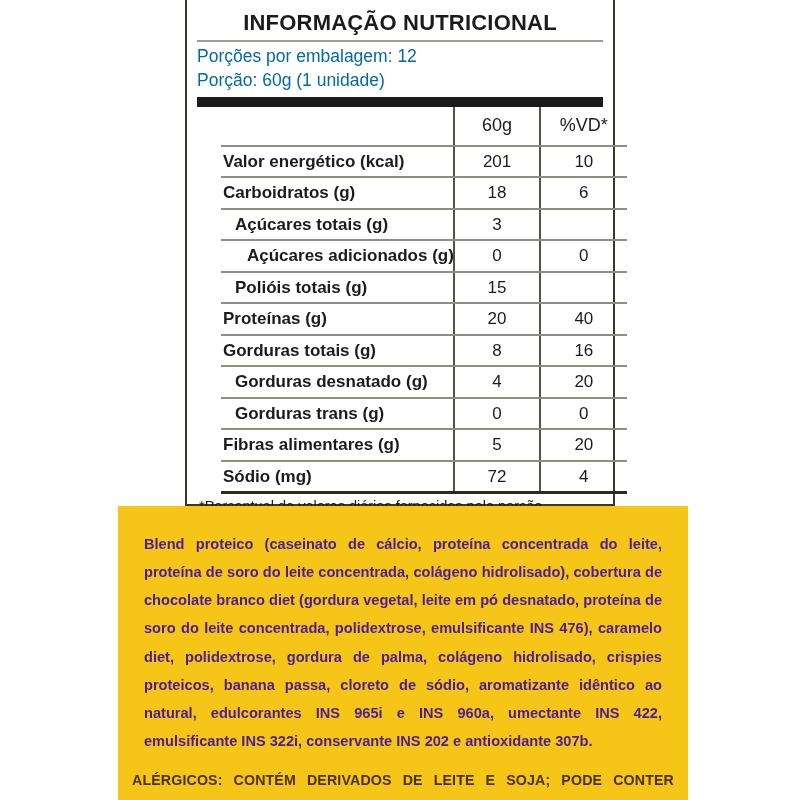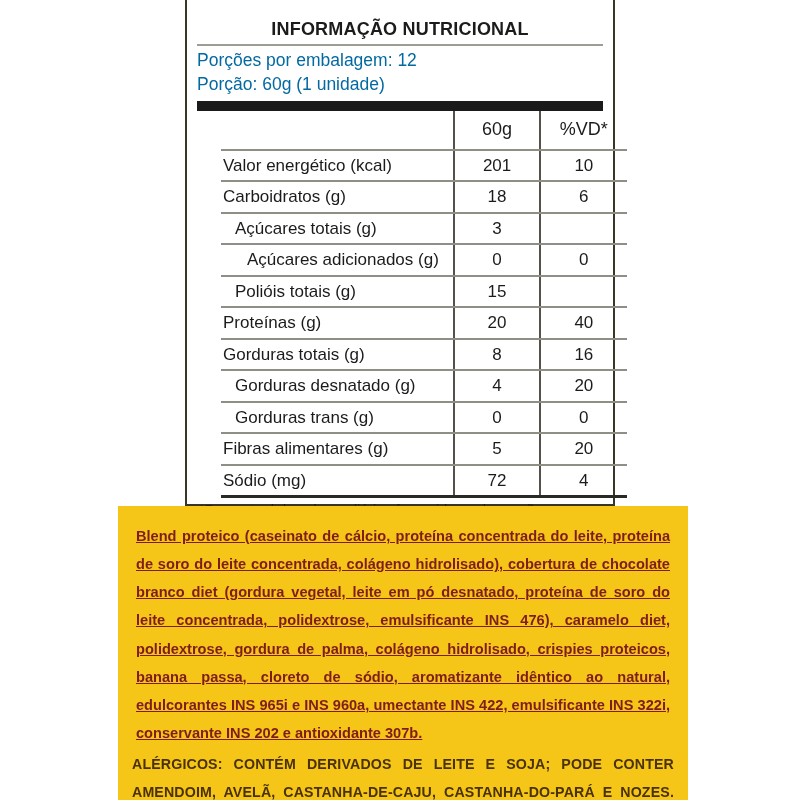--- a/index.html
+++ b/index.html
@@ -24,27 +24,27 @@
     height: 506px;
     background: #ffffff;
     border-left: 2px solid #3a3626;
     border-right: 2px solid #3a3626;
     border-bottom: 2px solid #3a3626;
     box-sizing: border-box;
     padding: 0 10px;
   }
 
   #panel-title {
-    font-size: 18px;
+    font-size: 22px;
     font-weight: bold;
     text-align: center;
     color: #1b1b1b;
     letter-spacing: 0.2px;
     line-height: 1;
-    padding-top: 20px;
+    padding-top: 12px;
     padding-bottom: 6px;
   }
 
   .title-rule {
     height: 2px;
     background: #9d9d93;
     margin: 0 0 3px 0;
   }
 
   .portion-line {
@@ -94,20 +94,21 @@
   .data-row td {
     height: 29.5px;
     border-bottom: 2px solid #8e8e84;
   }
   .data-row:last-child td { border-bottom: 3px solid #2a2a25; }
 
   .data-row td.lbl {
     text-align: left;
     padding-left: 2px;
     white-space: nowrap;
+    font-weight: bold;
   }
   .data-row td.lbl.ind1 { padding-left: 14px; }
   .data-row td.lbl.ind2 { padding-left: 26px; }
 
   .data-row td.val, .data-row td.vd {
     text-align: center;
     border-left: 2px solid #555049;
   }
 
   .footnote {
@@ -126,25 +127,24 @@
     width: 570px;
     height: 294px;
     background: #f5c518;
     box-sizing: border-box;
     padding: 12px 14px 0 14px;
   }
 
   .ing-paragraph {
     font-size: 14.6px;
     line-height: 1.93;
-    color: #7f1d1d;
+    color: #4c1d95;
     text-align: justify;
-    margin: 4px;
+    margin: 12px;
     font-weight: 600;
-    text-decoration: underline;
   }
 
   .allergen-paragraph {
     font-size: 14.2px;
     line-height: 1.93;
     color: #4a3205;
     text-align: justify;
     margin: 0;
     font-weight: 700;
     letter-spacing: 0.15px;

